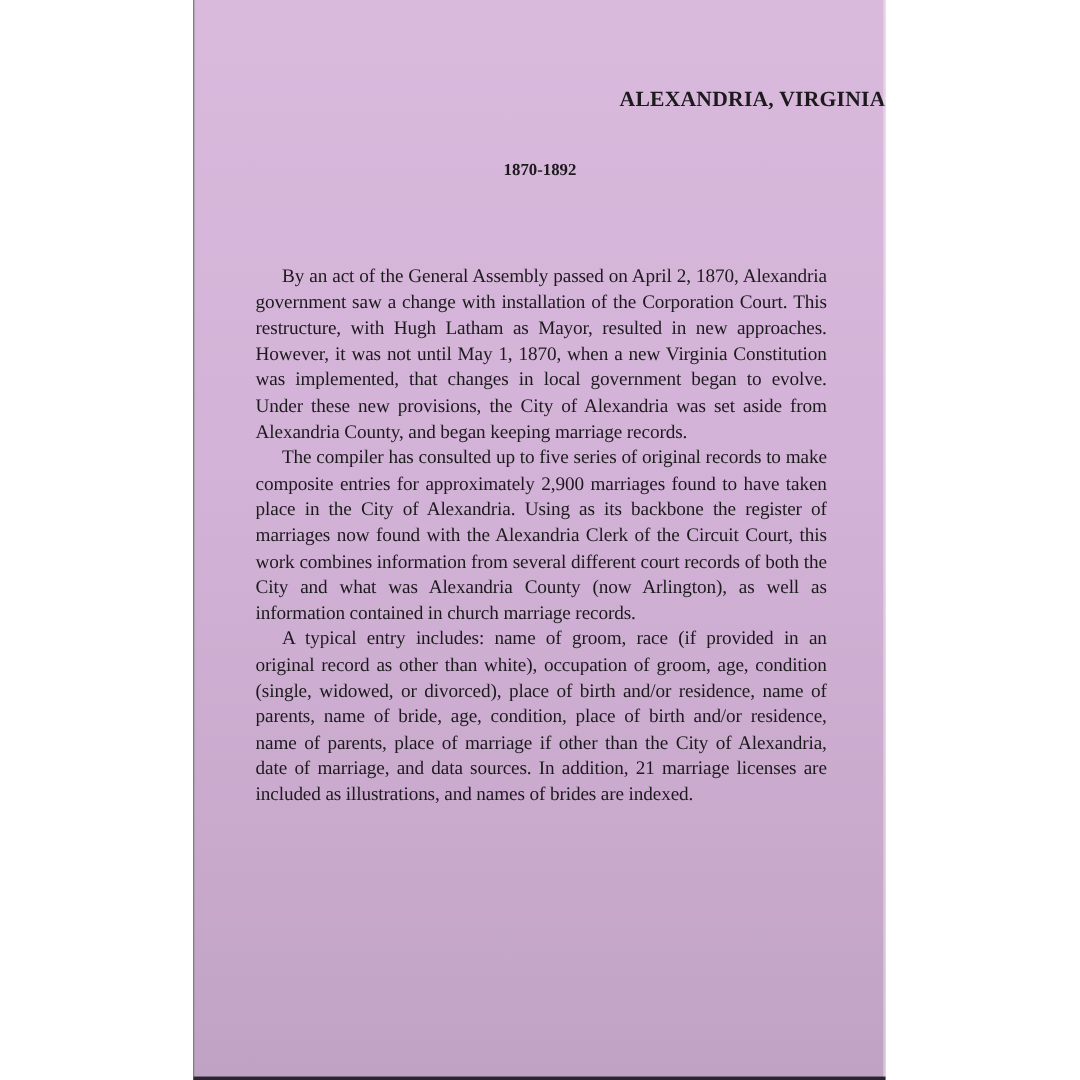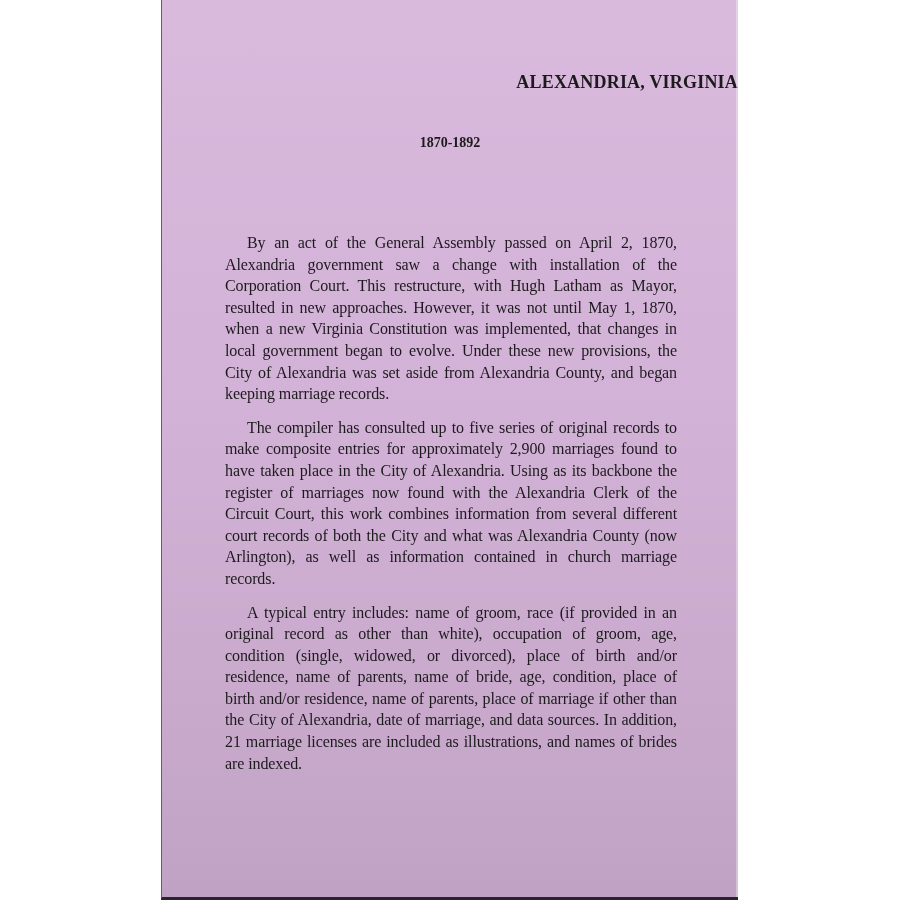--- a/index.html
+++ b/index.html
@@ -74,21 +74,21 @@
       position: absolute;
       left: 51px;
       top: 220px;
       width: 476px;
       font-size: 16px;
       line-height: 21.6px;
       text-align: justify;
       letter-spacing: -0.1px;
     }
     .body-text p {
-      margin: 12px;
+      margin: 0;
       text-indent: 22px;
     }
   </style>
 </head>
 <body>
 
 <div class="stage">
   <div class="cover">
     <div class="title line1">ALEXANDRIA, VIRGINIA</div>
     <div class="subtitle">1870-1892</div>

